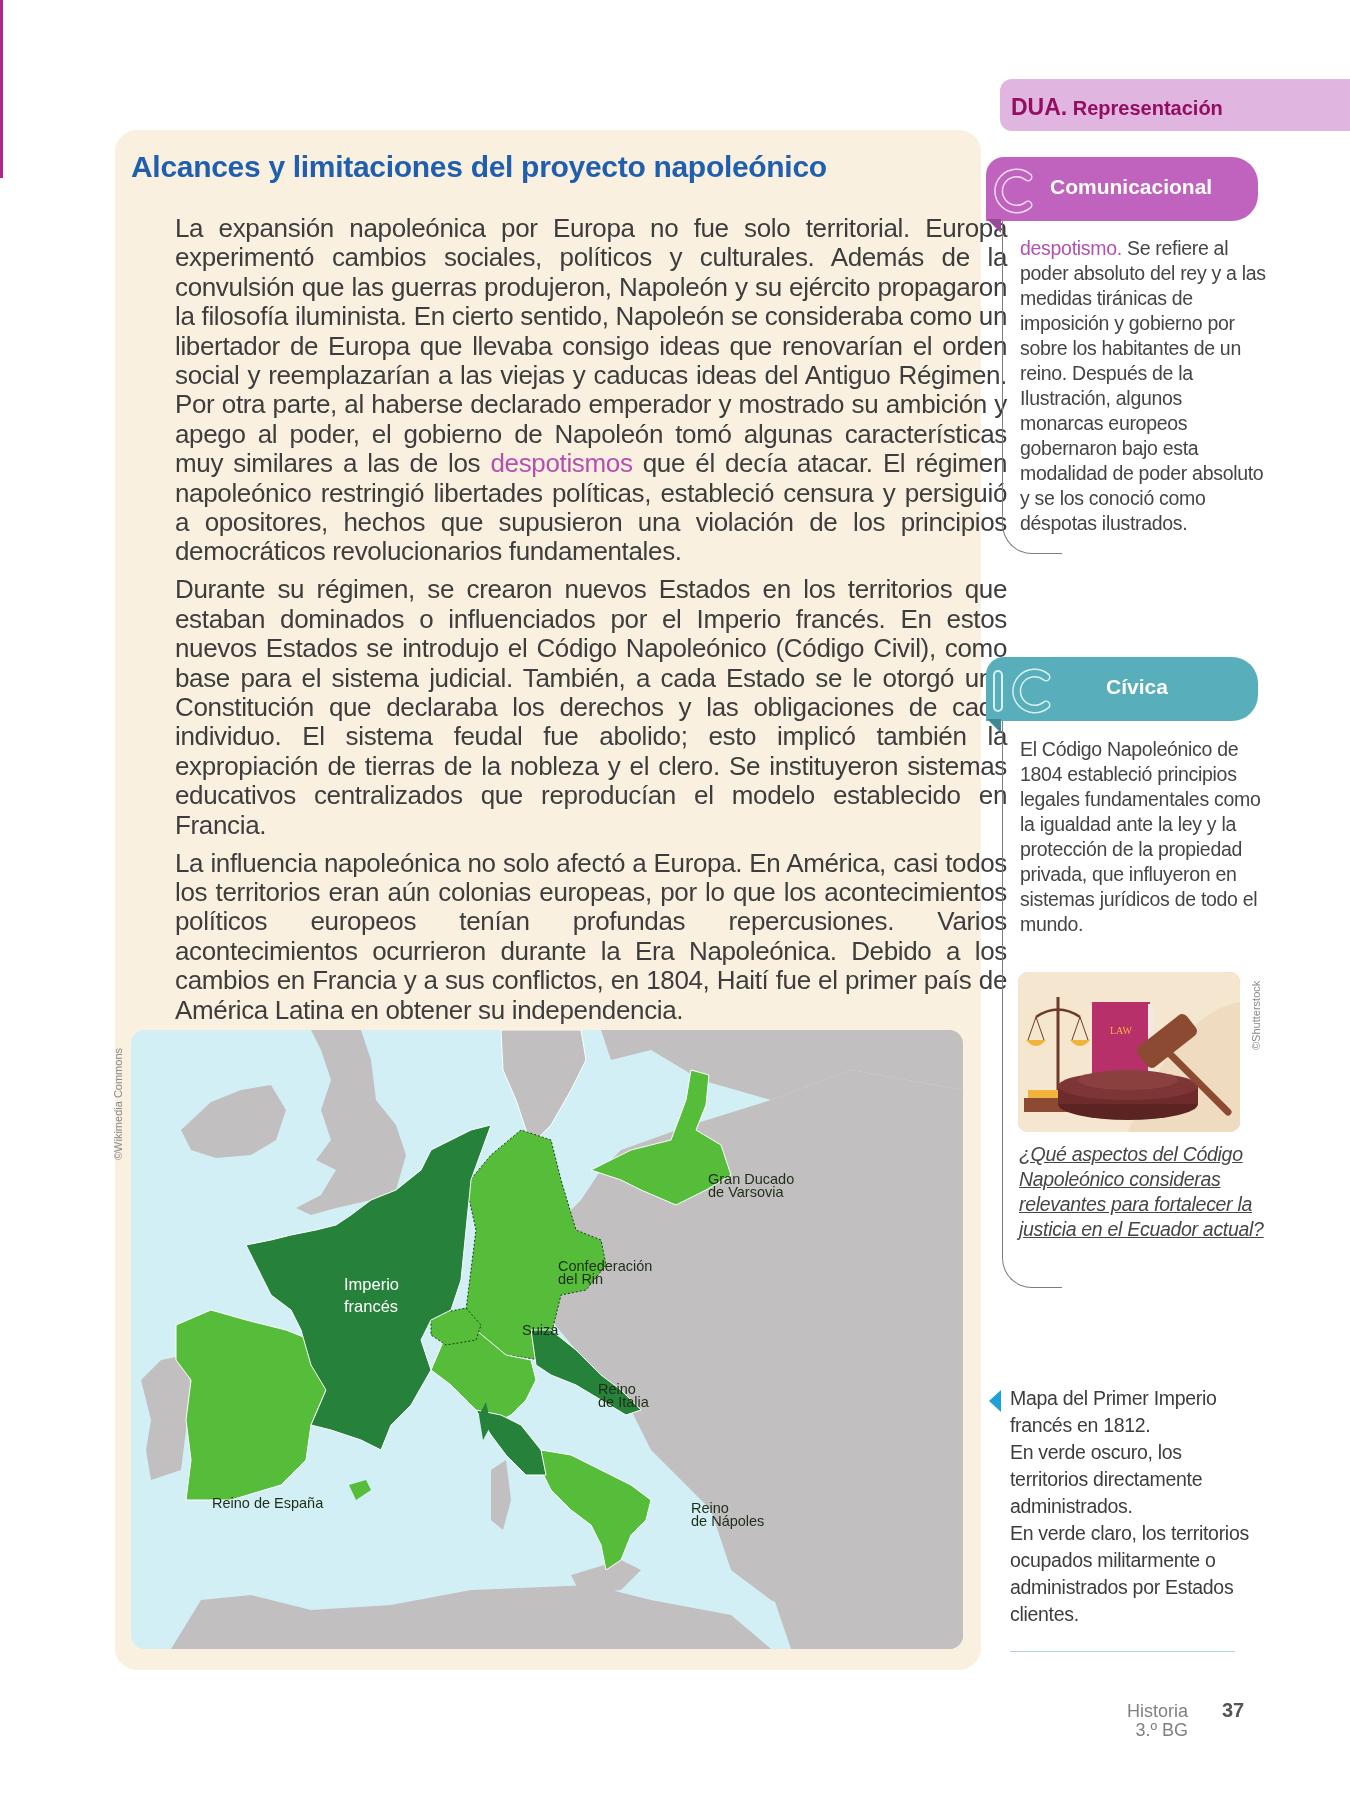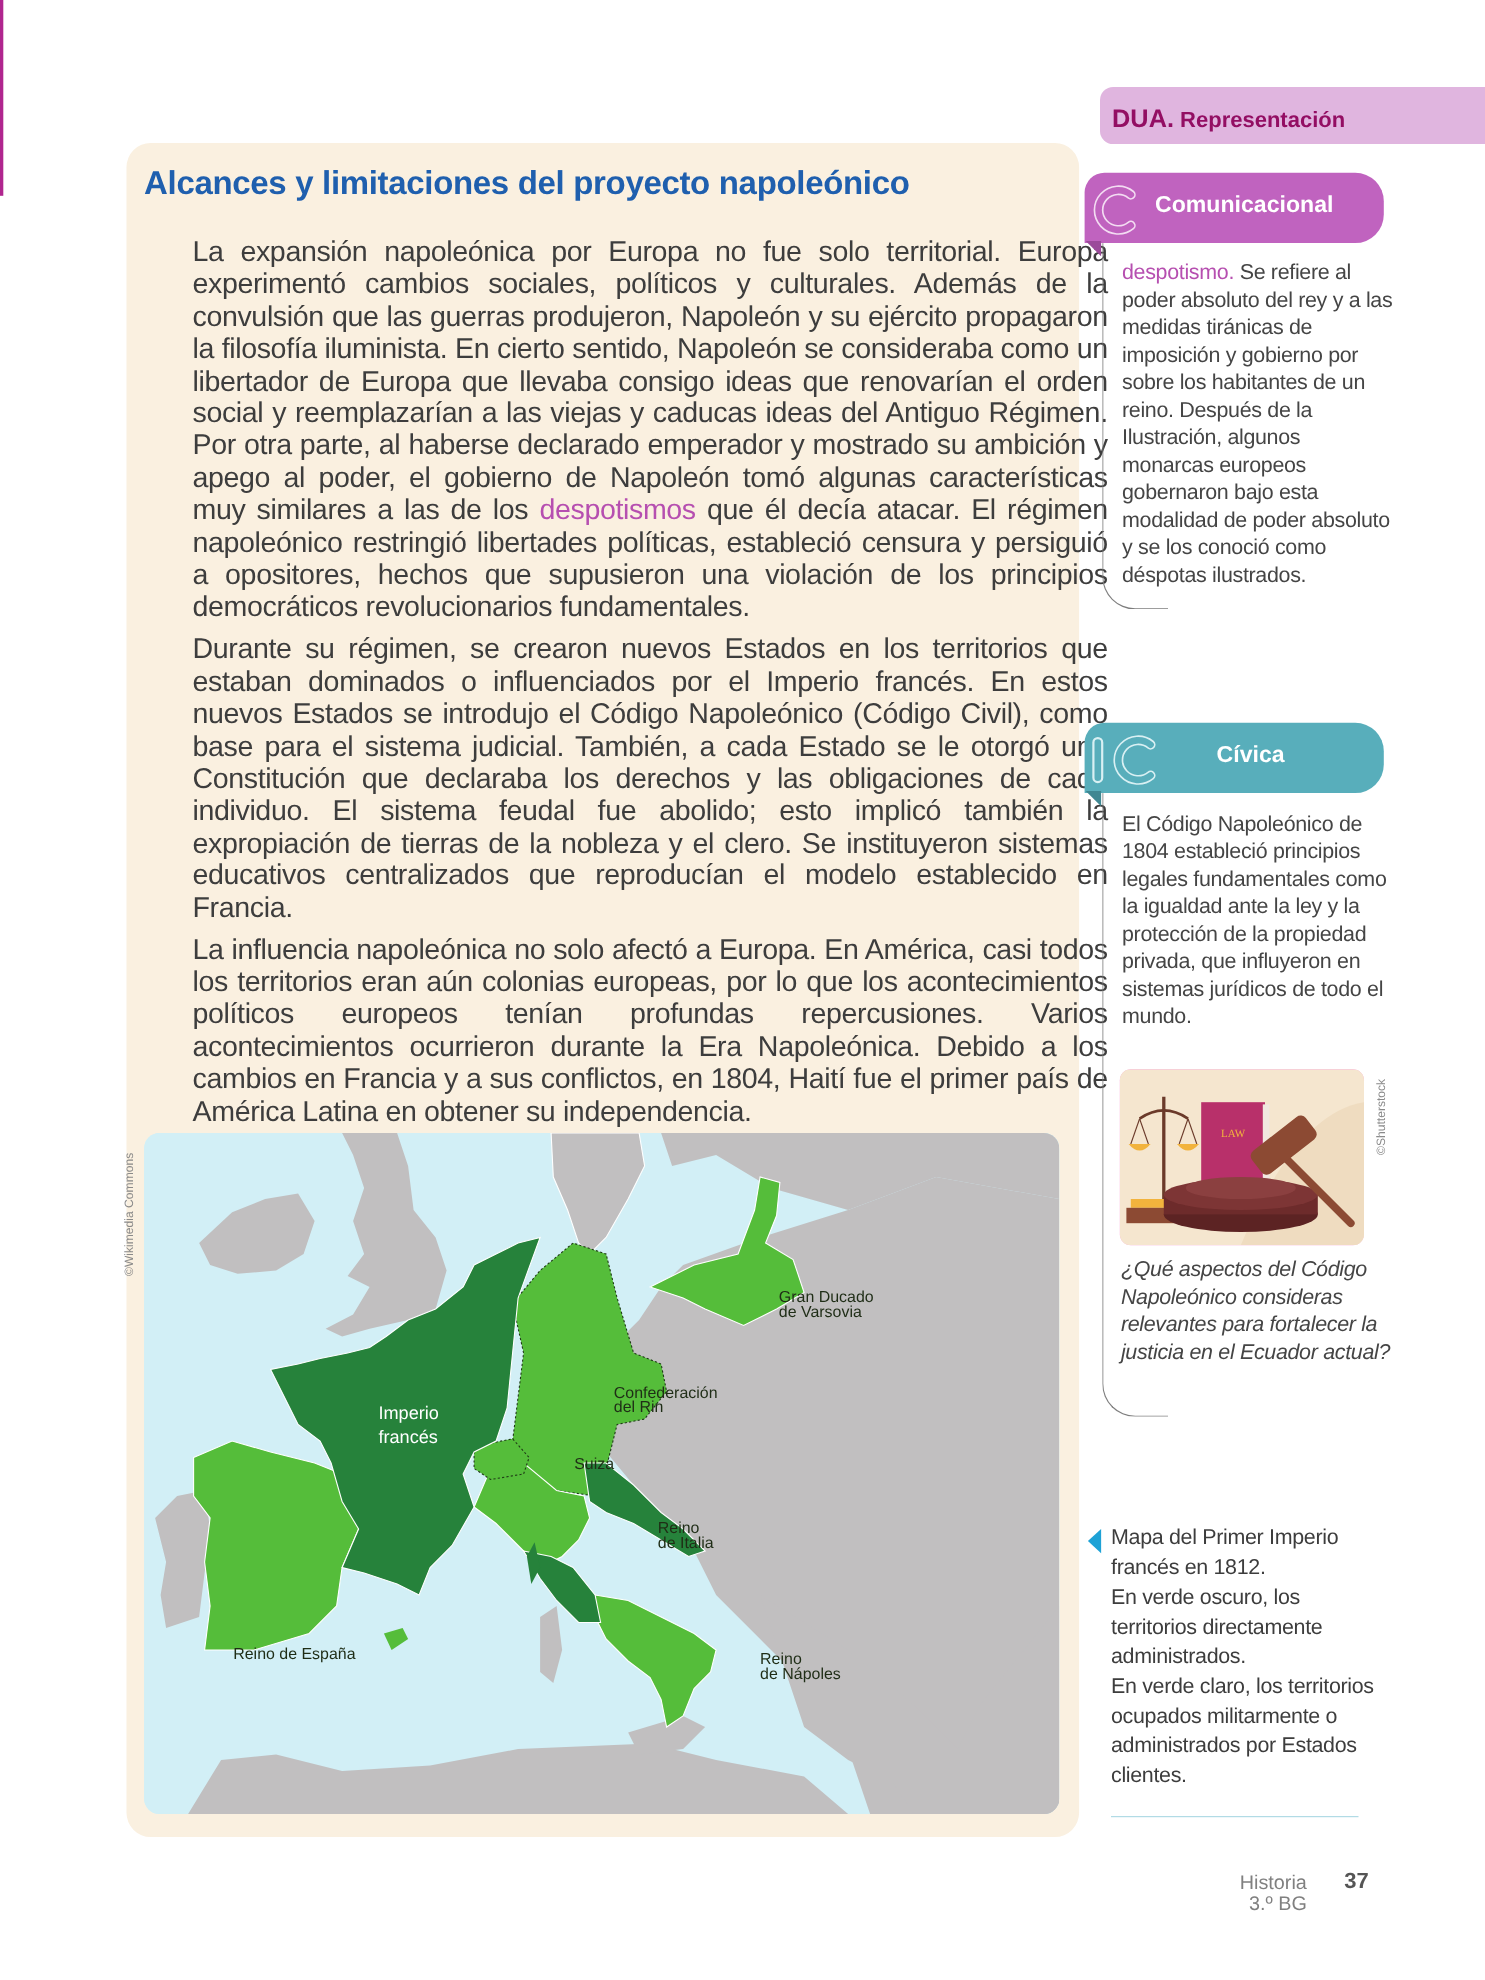--- a/index.html
+++ b/index.html
@@ -82,21 +82,21 @@
   .law-card {
     position: absolute; left: 1018px; top: 972px; width: 222px; height: 160px;
     background: #f9a8d4; border-radius: 10px; overflow: hidden;
   }
   .shutter-credit {
     position: absolute; left: 1250px; top: 1050px; transform-origin: left top; transform: rotate(-90deg);
     font-size: 11px; color: #8a8a8a; white-space: nowrap;
   }
   .question-text {
     position: absolute; left: 1019px; top: 1142px; width: 250px; font-size: 19.5px; line-height: 25px;
-    color: #454545; font-style: italic; letter-spacing: -0.3px;
+    color: #454545; font-style: italic; letter-spacing: -0.3px; text-decoration: underline;
   }
 
   .caption-arrow {
     position: absolute; left: 989px; top: 1390px; width: 0; height: 0;
     border-top: 11px solid transparent; border-bottom: 11px solid transparent; border-right: 12px solid #1ea2d6;
   }
   .caption-text {
     position: absolute; left: 1010px; top: 1385px; width: 240px; font-size: 19.5px; line-height: 27px;
     color: #3d3d3d; letter-spacing: -0.3px;
   }

